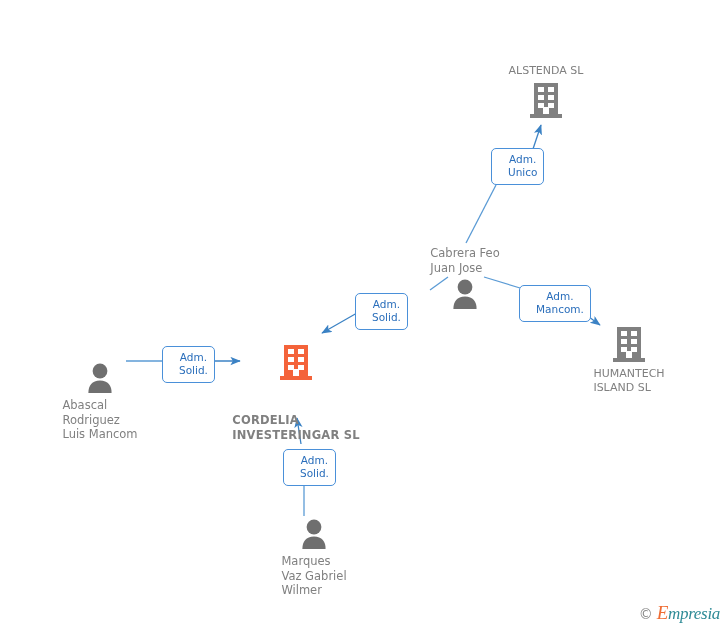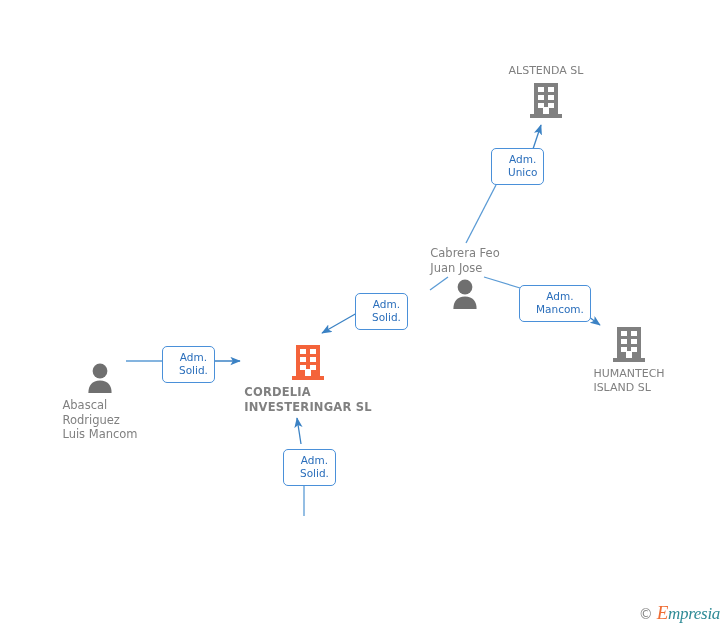--- a/index.html
+++ b/index.html
@@ -175,21 +175,21 @@
       <rect x="9" y="14" width="6" height="5" fill="#ffffff"></rect>
       <rect x="19" y="14" width="6" height="5" fill="#ffffff"></rect>
       <rect x="9" y="22" width="6" height="5" fill="#ffffff"></rect>
       <rect x="19" y="22" width="6" height="5" fill="#ffffff"></rect>
       <rect x="14" y="26" width="6" height="7" fill="#ffffff"></rect>
     </svg>
     <div class="caption below">HUMANTECH
 ISLAND SL</div>
   </div>
 
-  <div class="node company focus" style="left:308px; top:343px;">
+  <div class="node company focus" style="left:296px; top:343px;gap:28px;">
     <svg class="glyph" width="34" height="38" viewBox="0 0 34 38" xmlns="http://www.w3.org/2000/svg">
       <rect x="5" y="2" width="24" height="31" fill="#f4633a"></rect>
       <rect x="1" y="33" width="32" height="4" fill="#f4633a"></rect>
       <rect x="9" y="6" width="6" height="5" fill="#ffffff"></rect>
       <rect x="19" y="6" width="6" height="5" fill="#ffffff"></rect>
       <rect x="9" y="14" width="6" height="5" fill="#ffffff"></rect>
       <rect x="19" y="14" width="6" height="5" fill="#ffffff"></rect>
       <rect x="9" y="22" width="6" height="5" fill="#ffffff"></rect>
       <rect x="19" y="22" width="6" height="5" fill="#ffffff"></rect>
       <rect x="14" y="26" width="6" height="7" fill="#ffffff"></rect>
@@ -201,20 +201,29 @@
   <div class="node person" style="left:100px; top:362px;">
     <svg class="glyph" width="34" height="32" viewBox="0 0 34 32" xmlns="http://www.w3.org/2000/svg">
       <circle cx="17" cy="9" r="7.4" fill="#6f6f6f"></circle>
       <path d="M17,18.6 C25,18.6 28.6,23.6 28.6,31 L5.4,31 C5.4,23.6 9,18.6 17,18.6 z" fill="#6f6f6f"></path>
     </svg>
     <div class="caption below">Abascal
 Rodriguez
 Luis Mancom</div>
   </div>
 
+  <div class="node person" style="left:314px; top:518px;">
+    <svg class="glyph" width="34" height="32" viewBox="0 0 34 32" xmlns="http://www.w3.org/2000/svg">
+      <circle cx="17" cy="9" r="7.4" fill="#6f6f6f"></circle>
+      <path d="M17,18.6 C25,18.6 28.6,23.6 28.6,31 L5.4,31 C5.4,23.6 9,18.6 17,18.6 z" fill="#6f6f6f"></path>
+    </svg>
+    <div class="caption below">Marques
+Vaz Gabriel
+Wilmer</div>
+  </div>
 
   <div class="reltag" style="left:491px; top:148px;">Adm.
 Unico</div>
 
   <div class="reltag" style="left:355px; top:293px;">Adm.
 Solid.</div>
 
   <div class="reltag" style="left:519px; top:285px;">Adm.
 Mancom.</div>
 

